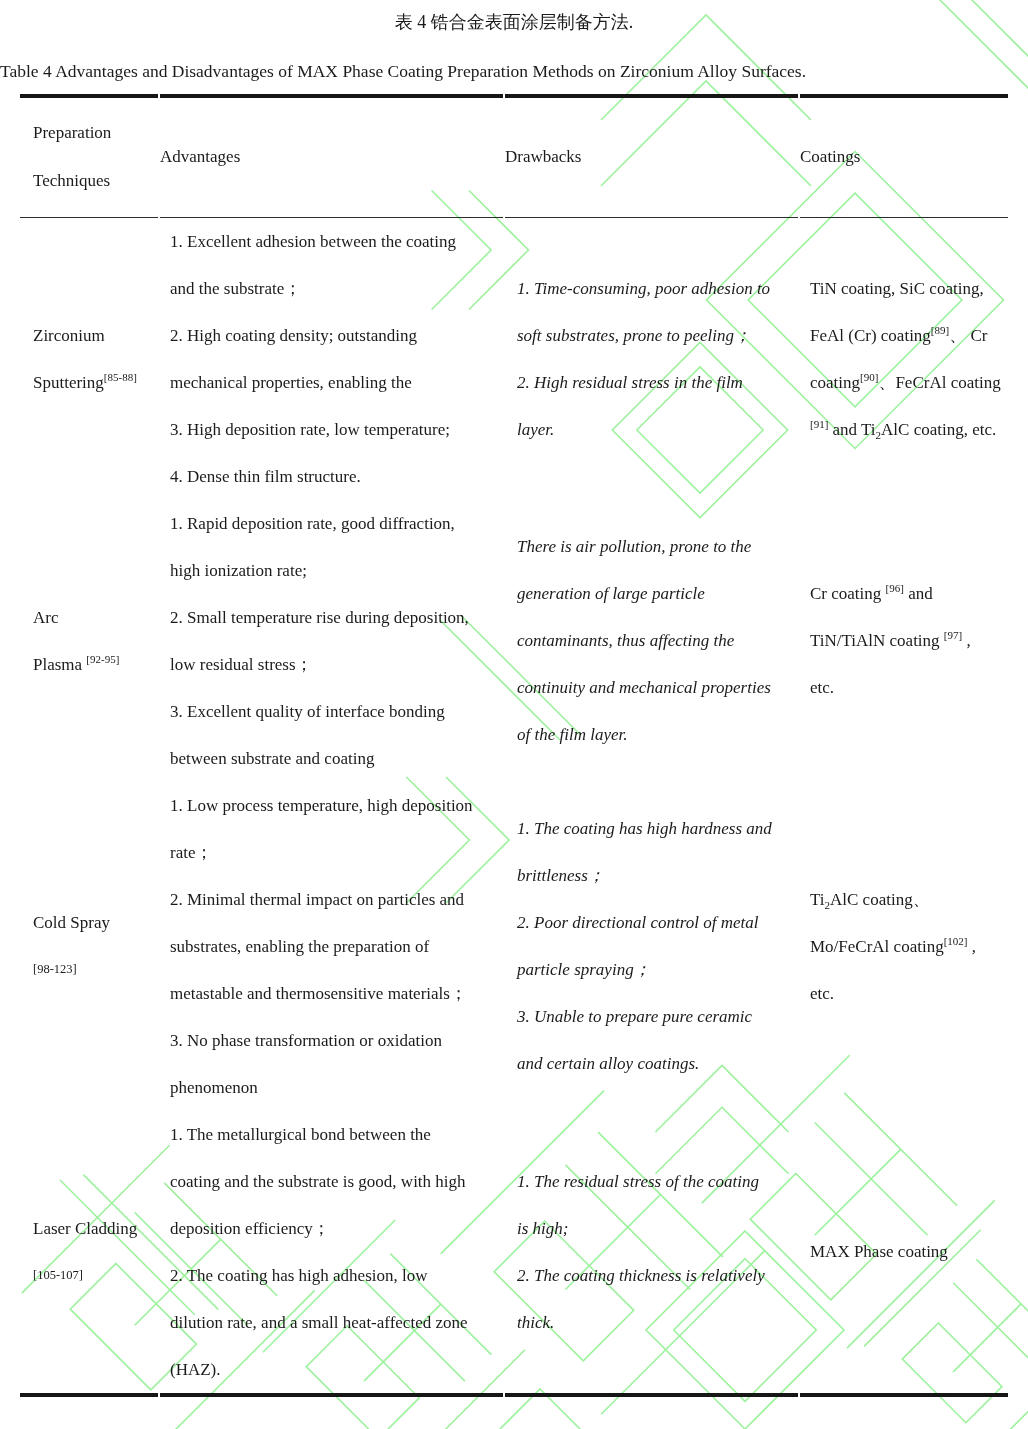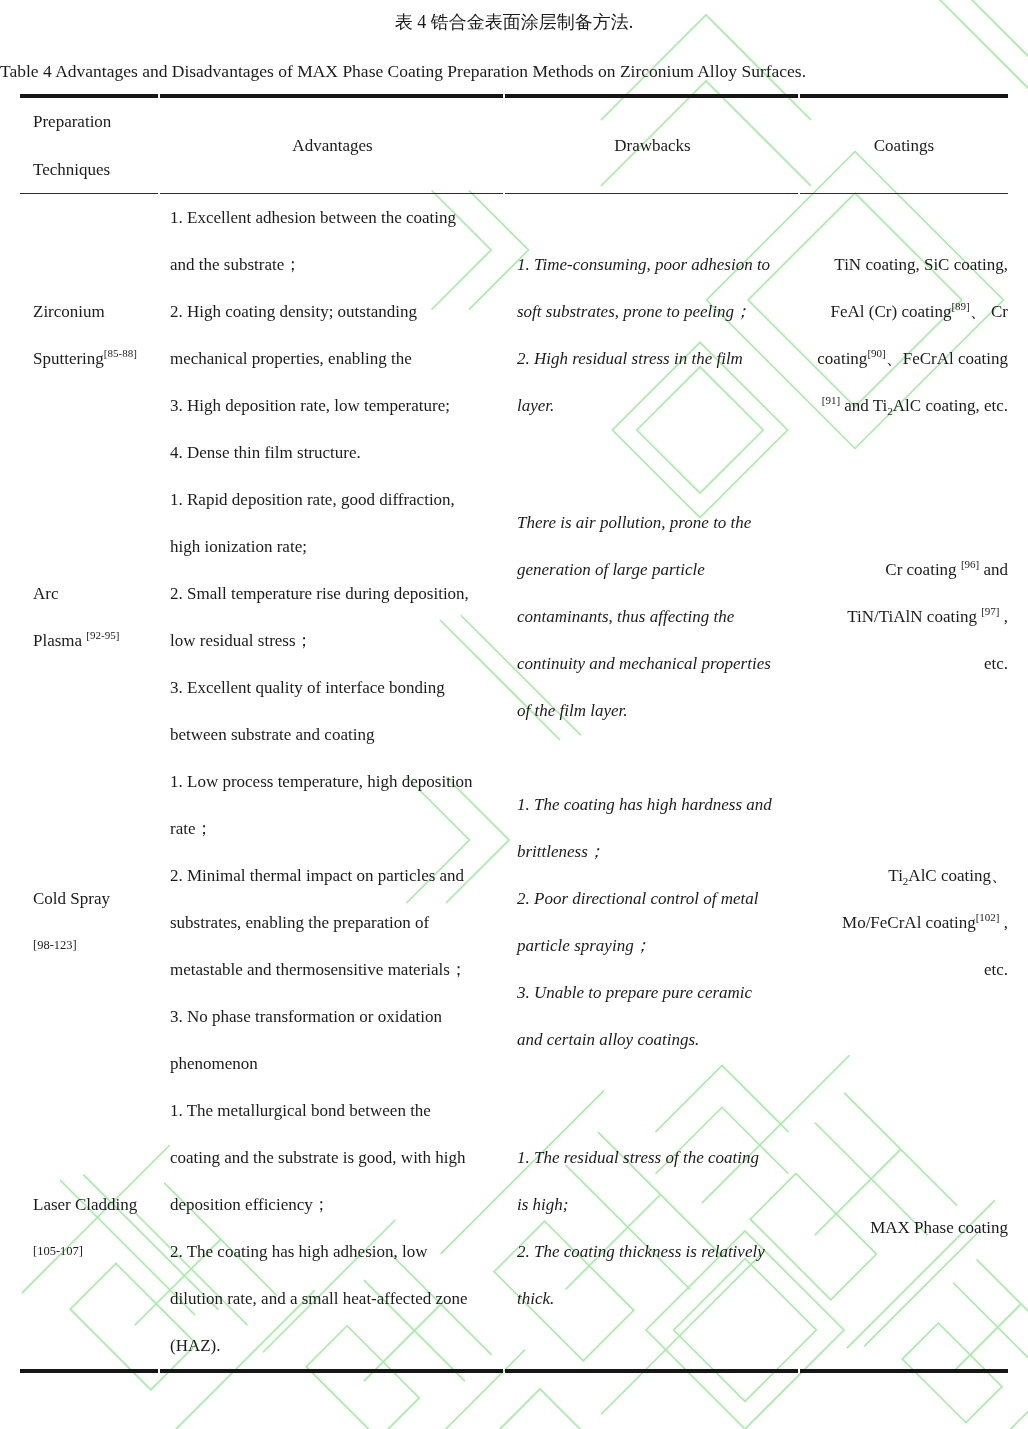--- a/index.html
+++ b/index.html
@@ -36,34 +36,34 @@
 
   .grid4 {
     display: grid;
     grid-template-columns: 140px 345px 295px 208px;
   }
   .brow span { display: block; margin-right: 2px; height: 0; }
   .brow span:last-child { margin-right: 0; }
   .btop span, .bbot span { border-top: 4px solid #161616; }
   .bsep span { border-top: 1px solid #2c2c2c; }
 
-  .thead { height: 95px; align-items: center; font-size: 17px; }
+  .thead { height: 119px; align-items: center; font-size: 17px; }
   .th-left { padding-left: 13px; line-height: 48px; }
-  .th-center { text-align: center; }
+  .th-center { }
 
   .cell {
     display: flex; flex-direction: column; justify-content: center;
     font-size: 17px;
   }
   .cell .line { line-height: 47px; white-space: nowrap; }
   .cell .line.ref { font-size: 12.5px; }
   .c-tech { padding-left: 13px; }
   .c-adv  { padding-left: 10px; }
   .c-draw { padding-left: 12px; font-style: italic; }
-  .c-coat { padding-left: 10px; text-align: right; }
+  .c-coat { padding-left: 10px; }
 
   sup { font-size: 11px; line-height: 0; vertical-align: super; }
   sub { font-size: 11px; line-height: 0; vertical-align: sub; }
 </style>
 </head>
 <body>
 
 <svg class="watermark" width="1028" height="1429" viewBox="0 0 1028 1429" aria-hidden="true">
   <defs>
     <g id="wmD" fill="none" stroke="currentColor">

